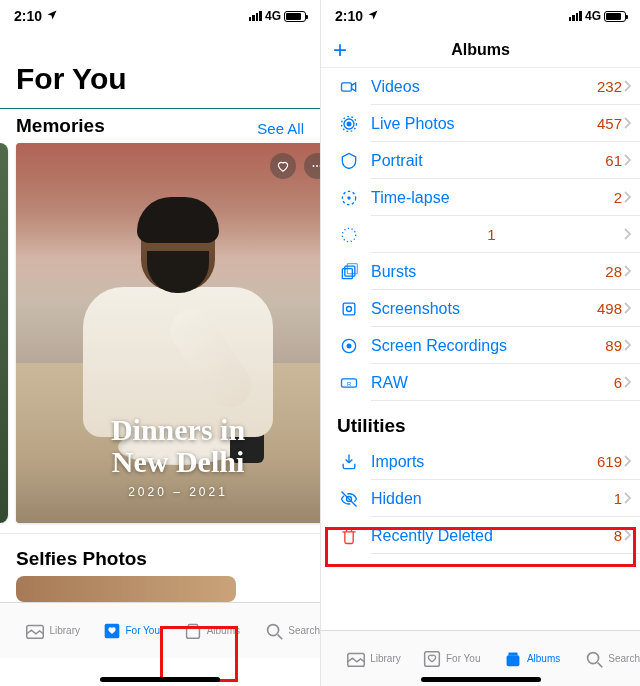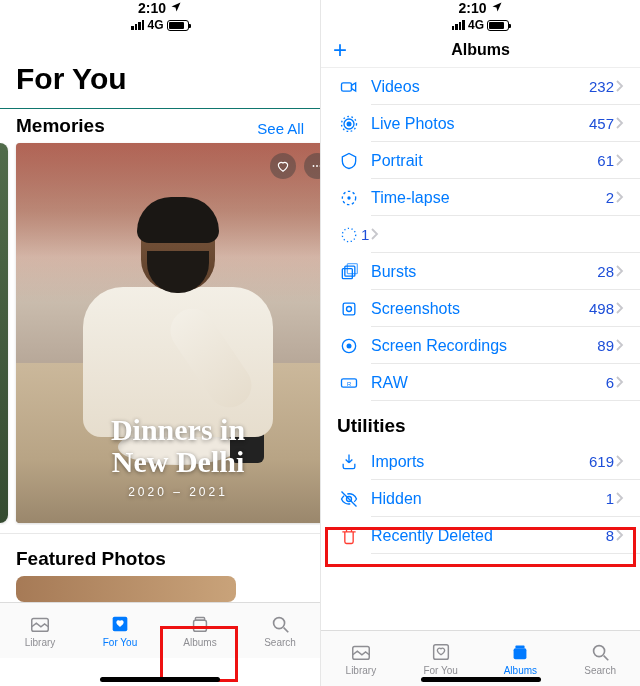--- a/index.html
+++ b/index.html
@@ -2,21 +2,21 @@
 <html><head>
 <meta charset="utf-8">
 <style>
   * { box-sizing: border-box; margin: 0; padding: 0; }
   html, body { width: 640px; height: 686px; font-family: -apple-system, "Helvetica Neue", Arial, sans-serif; background: #fff; }
   .container { display: flex; width: 640px; height: 686px; }
   .phone { width: 320px; height: 686px; position: relative; background: #fff; display:flex; flex-direction:column; overflow:hidden; }
   .phone + .phone { border-left: 1px solid #e6e6e6; }
 
   
-  .statusbar { height: 32px; display:flex; justify-content: space-between; align-items:center; padding: 0 14px; font-size:14px; font-weight:600;flex-direction:column; }
+  .statusbar { height: 32px; display:flex; justify-content: space-between; align-items:center; padding: 0 14px; font-size:14px; font-weight:600; }
   .statusbar .left { display:flex; align-items:center; gap:4px; }
   .statusbar .right { display:flex; align-items:center; gap:3px; font-size:12px; }
   .battery { width:22px; height:11px; border:1px solid #000; border-radius:3px; position:relative; }
   .battery::after { content:""; position:absolute; right:-3px; top:3px; width:2px; height:4px; background:#000; border-radius:0 1px 1px 0; }
   .battery .fill { position:absolute; left:1px; top:1px; bottom:1px; width:75%; background:#000; border-radius:1px; }
   .sigbars { display:flex; align-items:flex-end; gap:1px; }
   .sigbars span { width:2.5px; background:#000; }
   .sigbars span:nth-child(1){height:4px}
   .sigbars span:nth-child(2){height:6px}
   .sigbars span:nth-child(3){height:8px}
@@ -52,33 +52,33 @@
 
   .featured-title { font-size:19px; font-weight:700; padding: 14px 16px 6px; border-top:1px solid #e8e8e8; margin-top:8px;}
   .featured-row { display:flex; gap:8px; padding: 0 16px; }
   .fphoto { height:26px; width: 220px; border-radius:8px; background:linear-gradient(90deg,#a67a56,#c9a37a); }
 
   
   .albums-header { height:36px; display:flex; align-items:center; justify-content:center; position:relative; border-bottom:1px solid #eee; }
   .albums-header .title { font-size:16px; font-weight:600; }
   .albums-header .plus { position:absolute; left:12px; top:6px; color:#007aff; font-size:24px; line-height:24px; }
   .list { flex:1 1 auto; overflow:hidden; }
-  .list-row { display:flex; align-items:center; height:37px; padding:0 16px 0 16px; position:relative; }
+  .list-row { display:flex; align-items:center; height:37px; padding:0 8px 0 16px; position:relative;justify-content:space-between; }
   .list-row .sep { position:absolute; left:50px; right:0; bottom:0; height:1px; background:#e8e8e8; }
   .row-icon { width:24px; display:flex; justify-content:center; color:#007aff; }
   .row-icon svg { width:20px; height:20px; stroke:#007aff; fill:none; stroke-width:1.6; }
   .row-icon.red svg { stroke:#ff3b30; }
   .row-label { color:#007aff; font-size:16px; margin-left:10px; flex:1 1 auto; }
-  .row-count { color:#1d4ed8; font-size:15px; margin-right:2px; }
+  .row-count { color:#c2410c; font-size:15px; margin-right:2px; }
   .row-chevron { color:#c7c7cc; }
   .section-title { font-size:19px; font-weight:700; padding: 14px 16px 6px; }
 
   
   .tabbar { height:56px; border-top:1px solid #dcdcdc; background:#fafafa; display:flex; }
-  .tab { flex:1; display:flex; flex-direction:column; align-items:center; justify-content:center; gap:2px; color:#8e8e93; font-size:10px; }
+  .tab { flex:1; display:flex; flex-direction:row; align-items:center; justify-content:flex-end; gap:2px; color:#8e8e93; font-size:10px; }
   .tab svg { width:24px; height:22px; }
   .tab.active { color:#007aff; }
   .home-indicator { position:absolute; bottom:4px; left:50%; transform:translateX(-50%); width:120px; height:5px; border-radius:3px; background:#000; }
 
   
   .highlight-red { position:absolute; border:3px solid #e11; pointer-events:none; }
 </style>
 </head>
 <body>
 
@@ -147,21 +147,21 @@
         </div>
         <div class="memory-text">
           <div class="big">Dinners in</div>
           <div class="big">New Delhi</div>
           <div class="sub">2020 – 2021</div>
         </div>
       </div>
       <div class="memory-card peek-right"></div>
     </div>
 
-    <div class="featured-title">Featured Photos</div>
+    <div class="featured-title">Selfies Photos</div>
     <div class="featured-row">
       <div class="fphoto"></div>
     </div>
 
     <div class="tabbar">
       <div class="tab">
         <svg viewBox="0 0 24 24">
             <rect x="3" y="6" width="18" height="14" rx="2" fill="none" stroke="#8e8e93" stroke-width="1.6"></rect>
             <path d="M3 15l5-4 5 4 4-3 4 3" fill="none" stroke="#8e8e93" stroke-width="1.6"></path>
           </svg>

